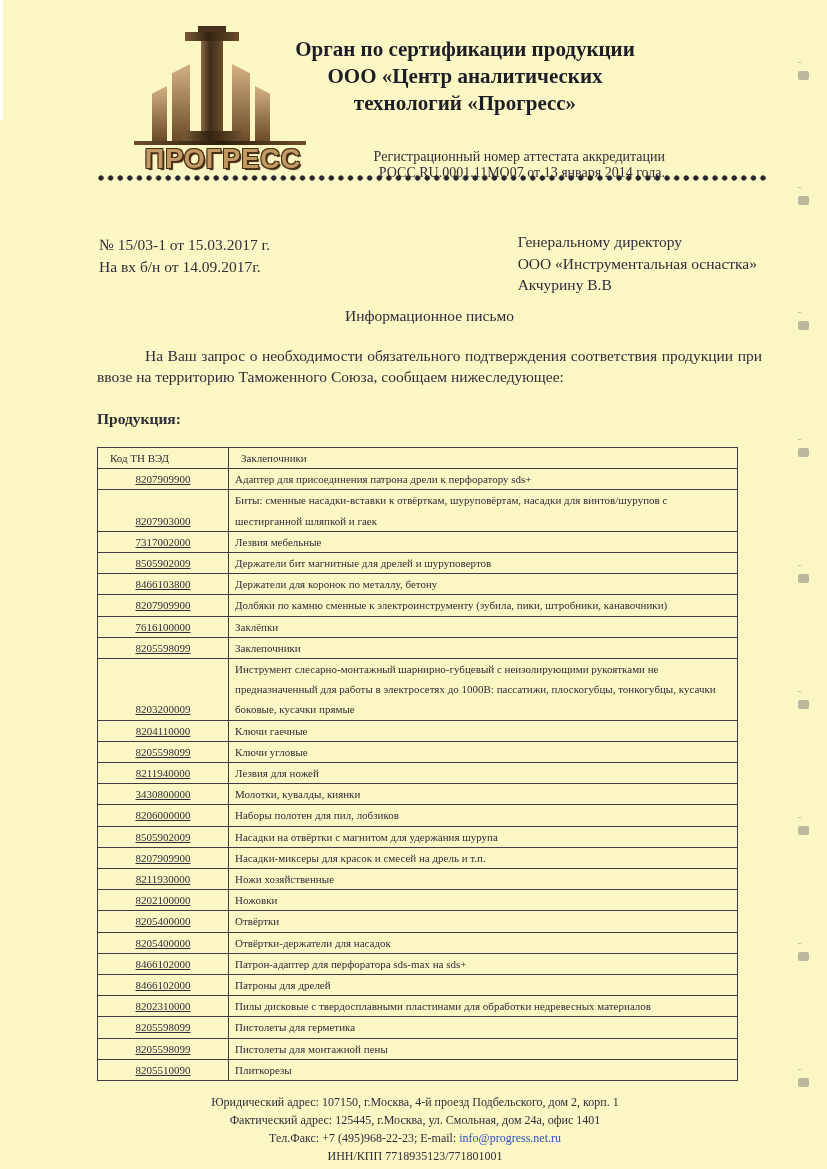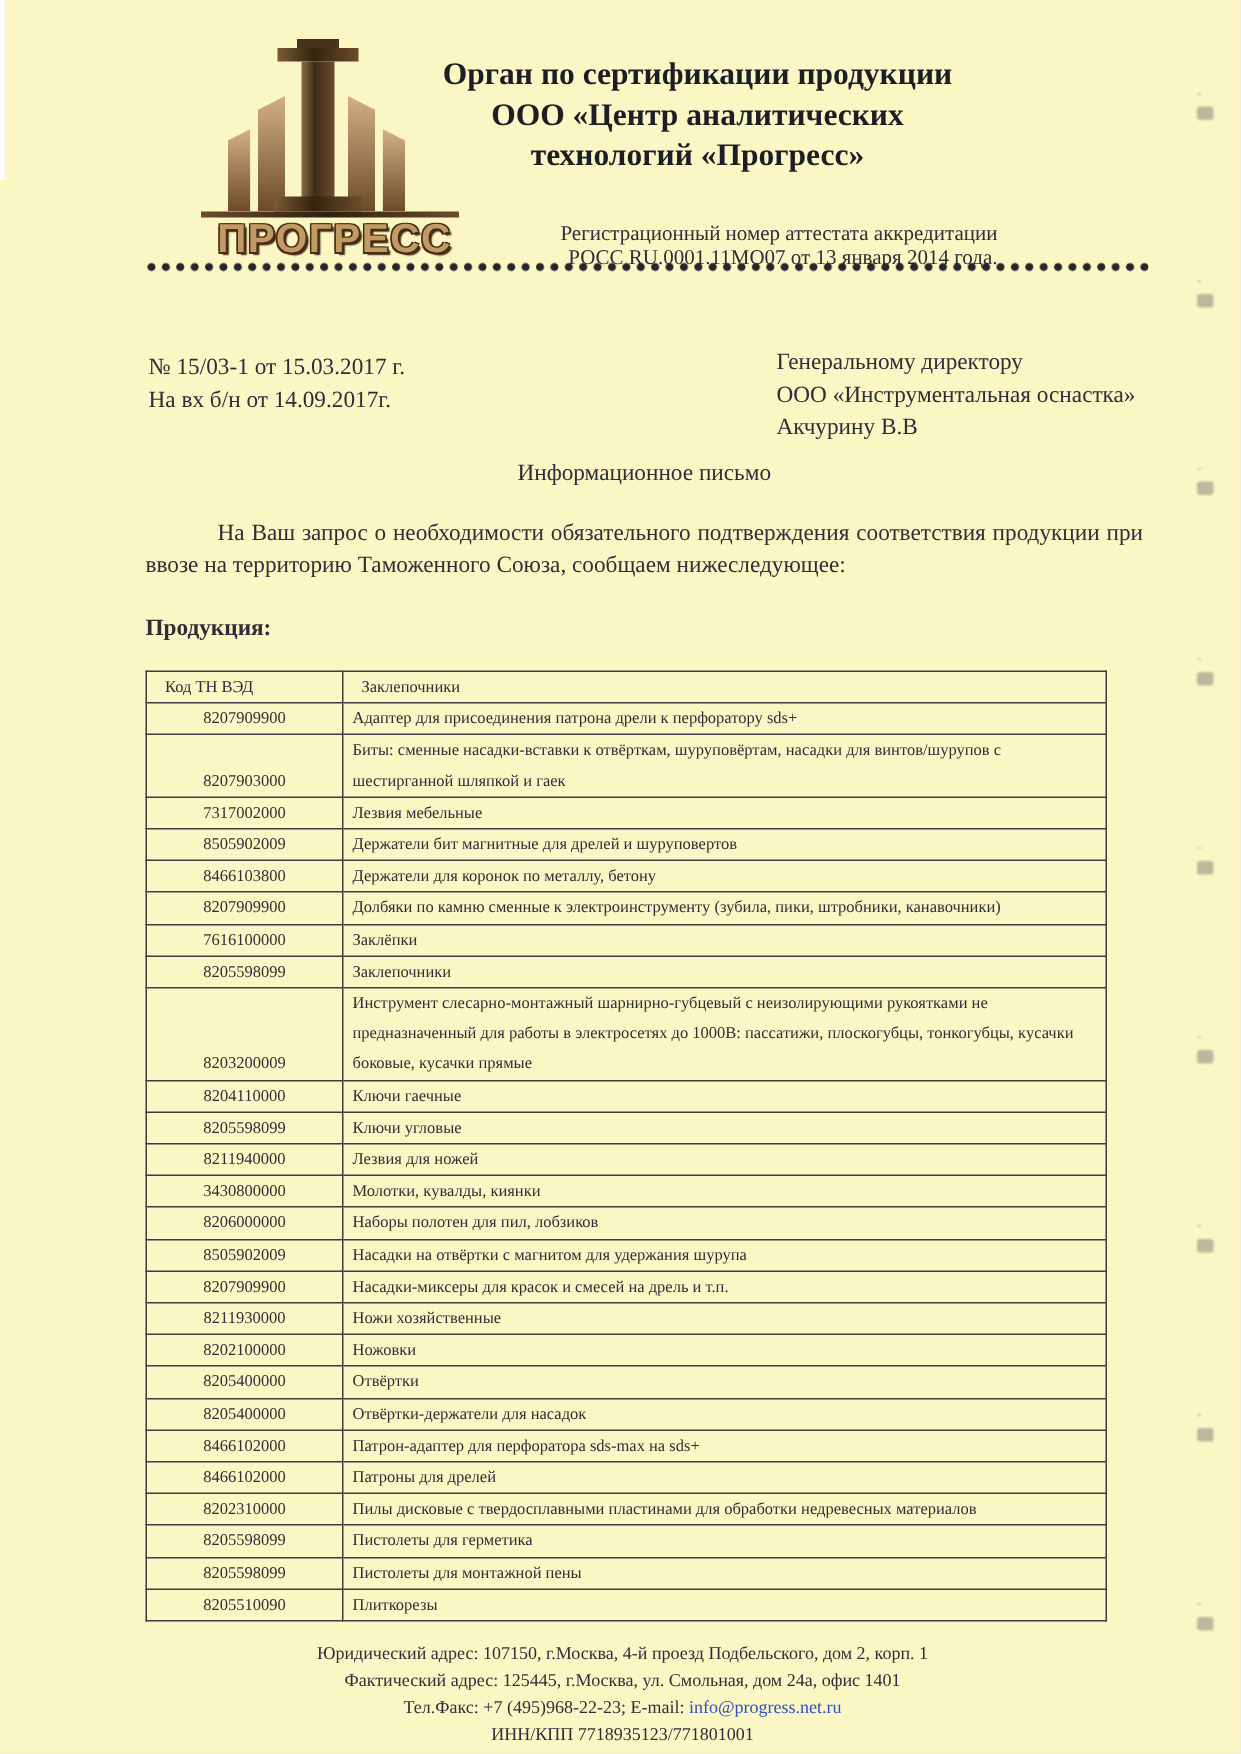--- a/index.html
+++ b/index.html
@@ -65,21 +65,21 @@
     position:absolute;left:97px;top:447px;width:641px;
     border-collapse:collapse;table-layout:fixed;
   }
   .ptable td,.ptable th{
     border:1.4px solid #3c3c42;
     font-size:11px;line-height:20.2px;font-weight:normal;
     padding:0 6px;vertical-align:bottom;overflow:hidden;
   }
   .ptable .code-col{width:131px;}
   .ptable th{text-align:left;padding-left:12px;}
-  .code-cell{text-align:center;}
+  .code-cell{text-align:center;text-decoration:underline;}
   .name-cell{text-align:left;}
 
   
   .doc-footer{
     position:absolute;left:77px;top:1093px;width:676px;
     text-align:center;font-size:12px;line-height:18px;color:#2e2e38;
   }
   .email-link{color:#2d50c0;}
 
   

